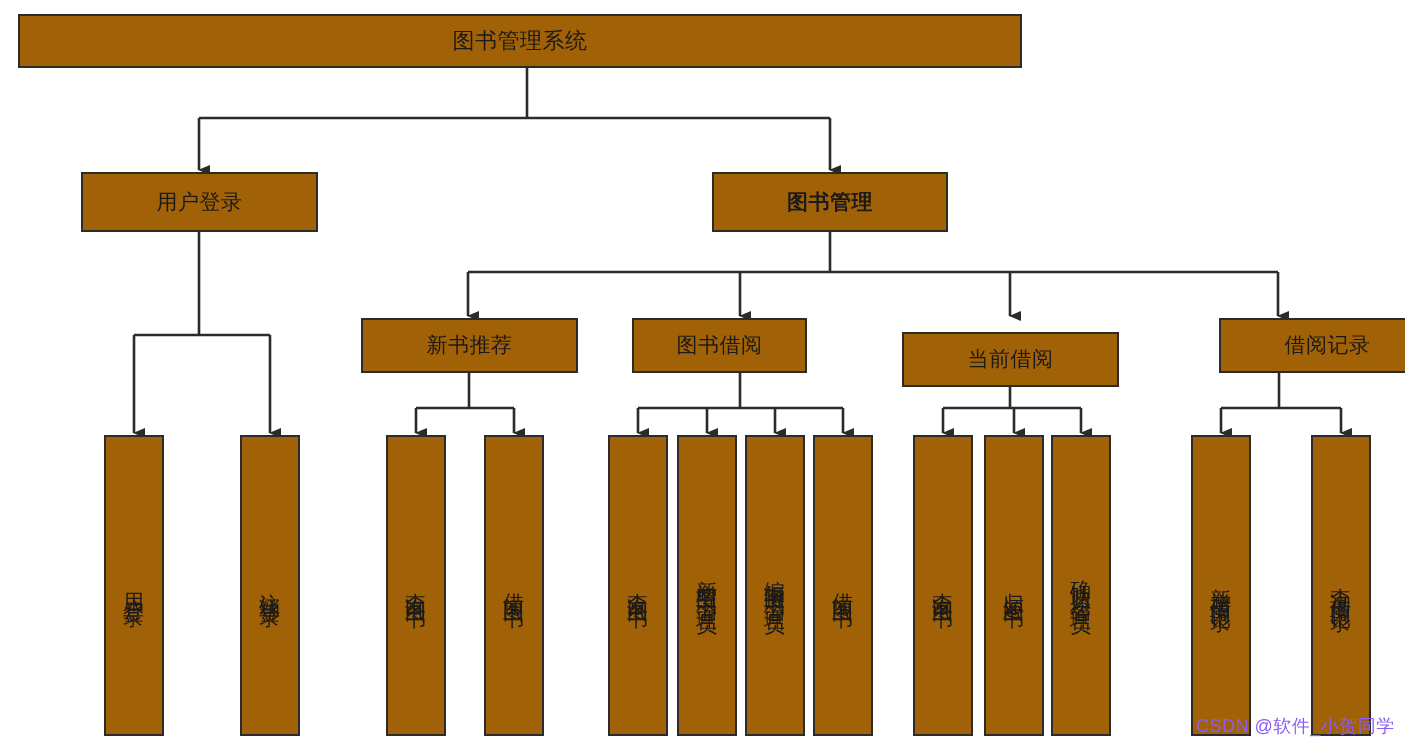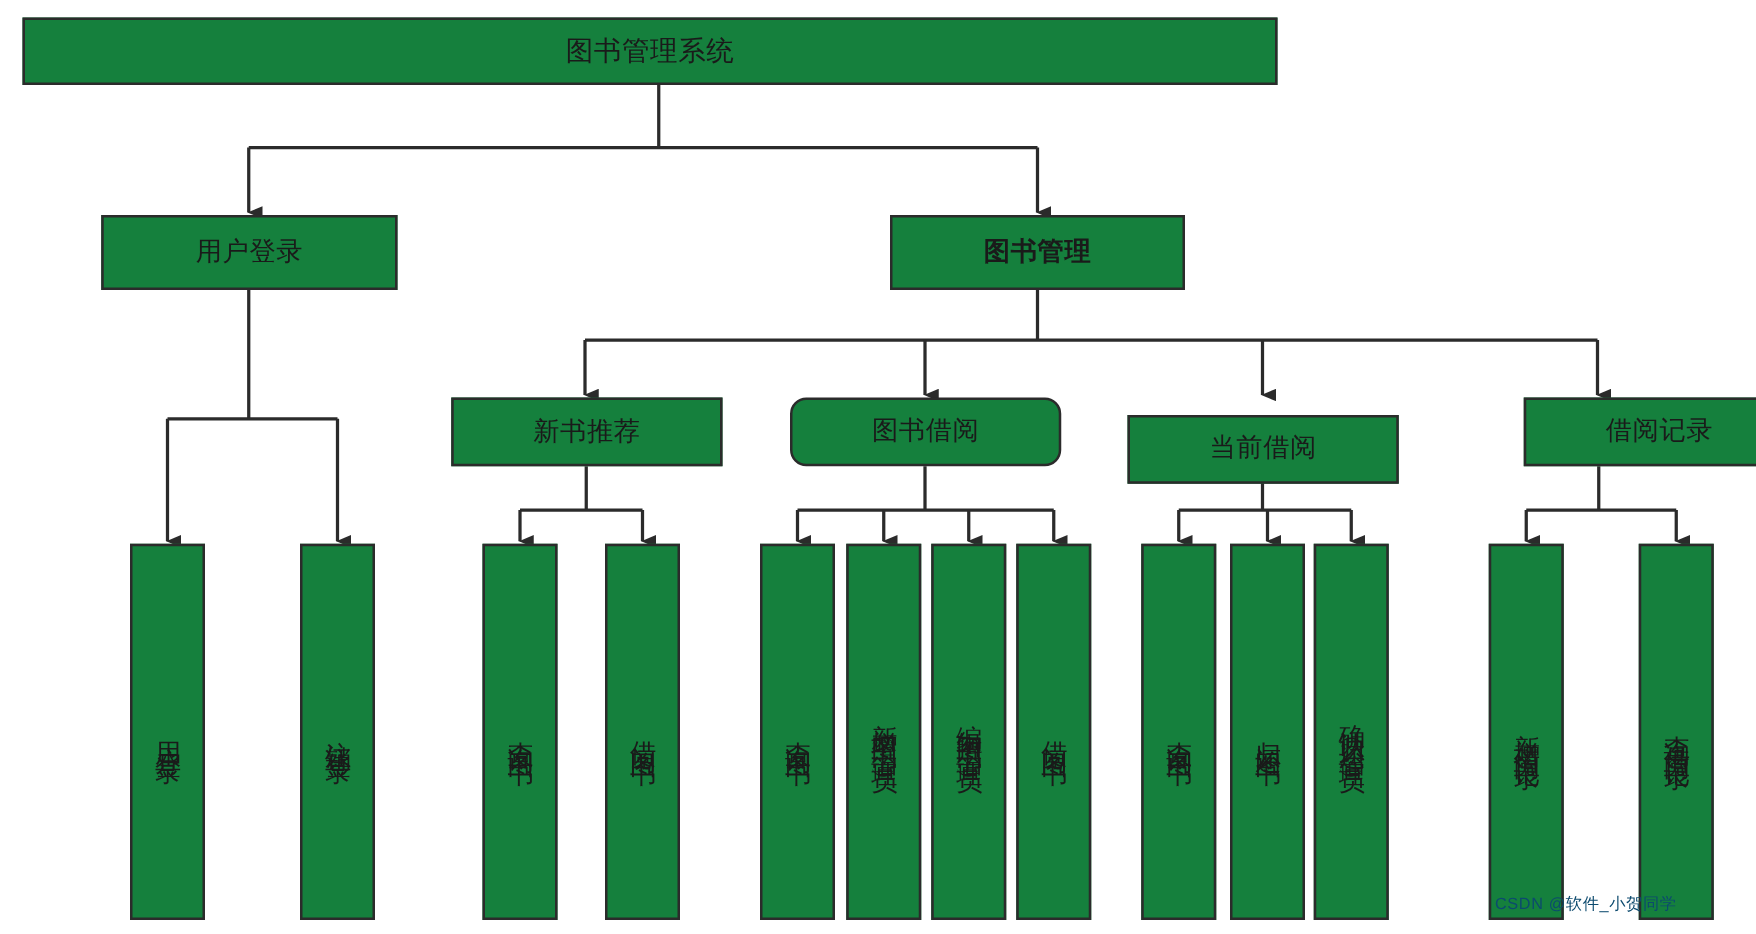--- a/index.html
+++ b/index.html
@@ -20,21 +20,21 @@
   #diagram-svg {
     position: absolute;
     left: 0;
     top: 0;
     width: 1405px;
     height: 747px;
   }
   .node-box {
     position: absolute;
     box-sizing: border-box;
-    background: #15803d;
+    background: #a16207;
     border: 2px solid #2b2b2b;
     display: flex;
     align-items: center;
     justify-content: center;
   }
   .node-label {
     color: #1a1a1a;
     font-size: 21px;
     line-height: 1.18;
     letter-spacing: 0.5px;
@@ -50,22 +50,22 @@
     text-orientation: upright;
     white-space: nowrap;
     letter-spacing: 5px;
     font-size: 21px;
     line-height: 1;
     max-height: 100%;
   }
   .node-box.root .node-label { font-size: 22px; }
   .watermark {
     position: absolute;
-    color: #0c4a6e;
-    font-size: 13px;
+    color: #8b5cf6;
+    font-size: 18px;
     white-space: nowrap;
     letter-spacing: 0.5px;
     pointer-events: none;
   }
 </style>
 </head>
 <body>
 
 <div id="stage">
 
@@ -115,24 +115,24 @@
   <div id="boxes">
       <div class="node-box root" style="left: 18px; top: 14px; width: 1004px; height: 54px;">
         <div class="node-label">图书管理系统</div>
       </div>
       <div class="node-box level2" style="left: 81px; top: 172px; width: 237px; height: 60px;">
         <div class="node-label">用户登录</div>
       </div>
       <div class="node-box level2" style="left: 712px; top: 172px; width: 236px; height: 60px; font-weight: bold;">
         <div class="node-label">图书管理</div>
       </div>
-      <div class="node-box level3" style="left: 361px; top: 318px; width: 217px; height: 55px; font-family: Liberation Serif, serif;">
+      <div class="node-box level3" style="left: 361px; top: 318px; width: 217px; height: 55px;">
         <div class="node-label">新书推荐</div>
       </div>
-      <div class="node-box level3" style="left: 632px; top: 318px; width: 217px; height: 55px; border-radius: 13px;">
+      <div class="node-box level3" style="left: 632px; top: 318px; width: 175px; height: 55px;">
         <div class="node-label">图书借阅</div>
       </div>
       <div class="node-box level3" style="left: 902px; top: 332px; width: 217px; height: 55px;">
         <div class="node-label">当前借阅</div>
       </div>
       <div class="node-box level3" style="left: 1171px; top: 318px; width: 217px; height: 55px; margin-left: 48px;">
         <div class="node-label">借阅记录</div>
       </div>
       <div class="node-box vertical leaf" style="left: 104px; top: 435px; width: 60px; height: 301px;">
         <div class="node-label">用户登录</div>

